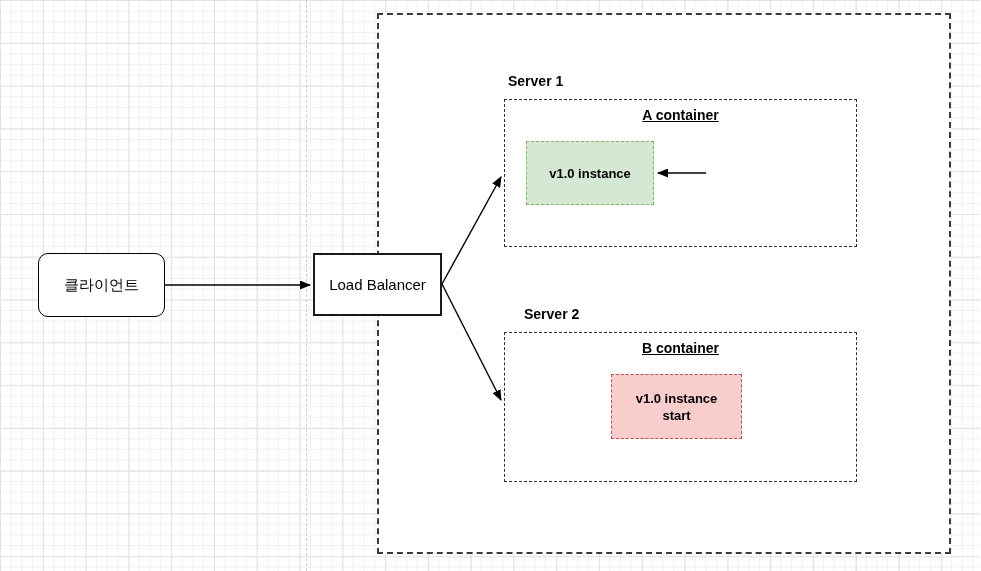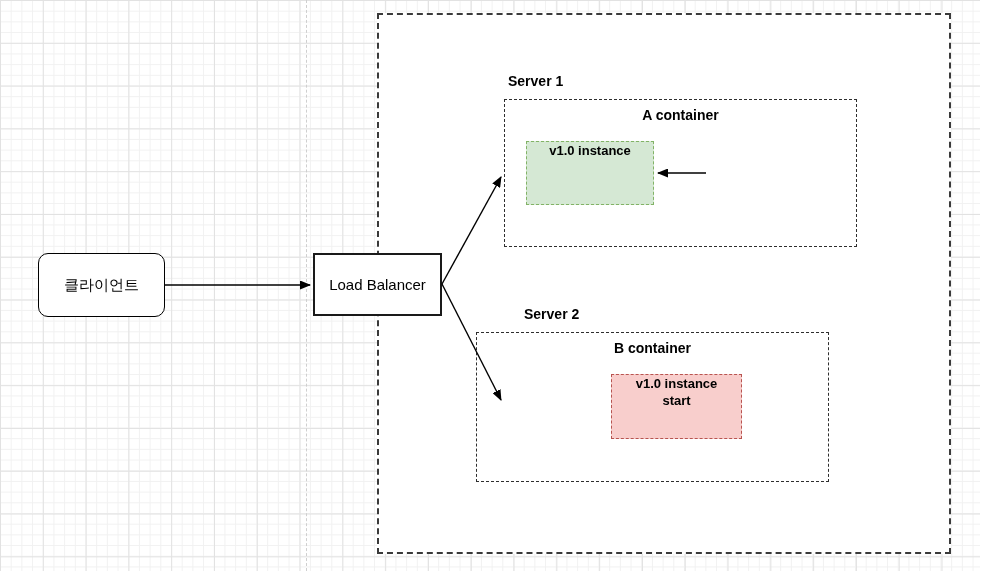--- a/index.html
+++ b/index.html
@@ -59,42 +59,44 @@
     width: 129px; height: 63px;
     border: 2px solid #1a1a1a;
   }
 
   .server-group {
     position: absolute;
     width: 353px;
     border: 1px dashed #2e2e2e;
   }
   .server-group-1 { left: 504px; top: 99px;  height: 148px; }
-  .server-group-2 { left: 476px; top: 332px; height: 150px; }
+  .server-group-2 { left: 504px; top: 332px; height: 150px; }
 
   .server-title {
     position: absolute;
     font-size: 14px;
     font-weight: bold;
     white-space: nowrap;
   }
   .server-title-1 { left: 508px; top: 73px; }
   .server-title-2 { left: 508px; top: 306px; margin-left: 16px; }
 
   .container-label {
     width: 100%;
     padding-top: 7px;
     text-align: center;
     font-size: 14px;
     font-weight: bold;
+    text-decoration: underline;
   }
 
   .instance {
     position: absolute;
     display: flex;
+    align-items: center;
     justify-content: center;
     text-align: center;
     font-size: 13px;
     font-weight: bold;
     line-height: 17px;
     white-space: pre-line;
   }
 
   .instance-v10-green {
     left: 526px; top: 141px;

